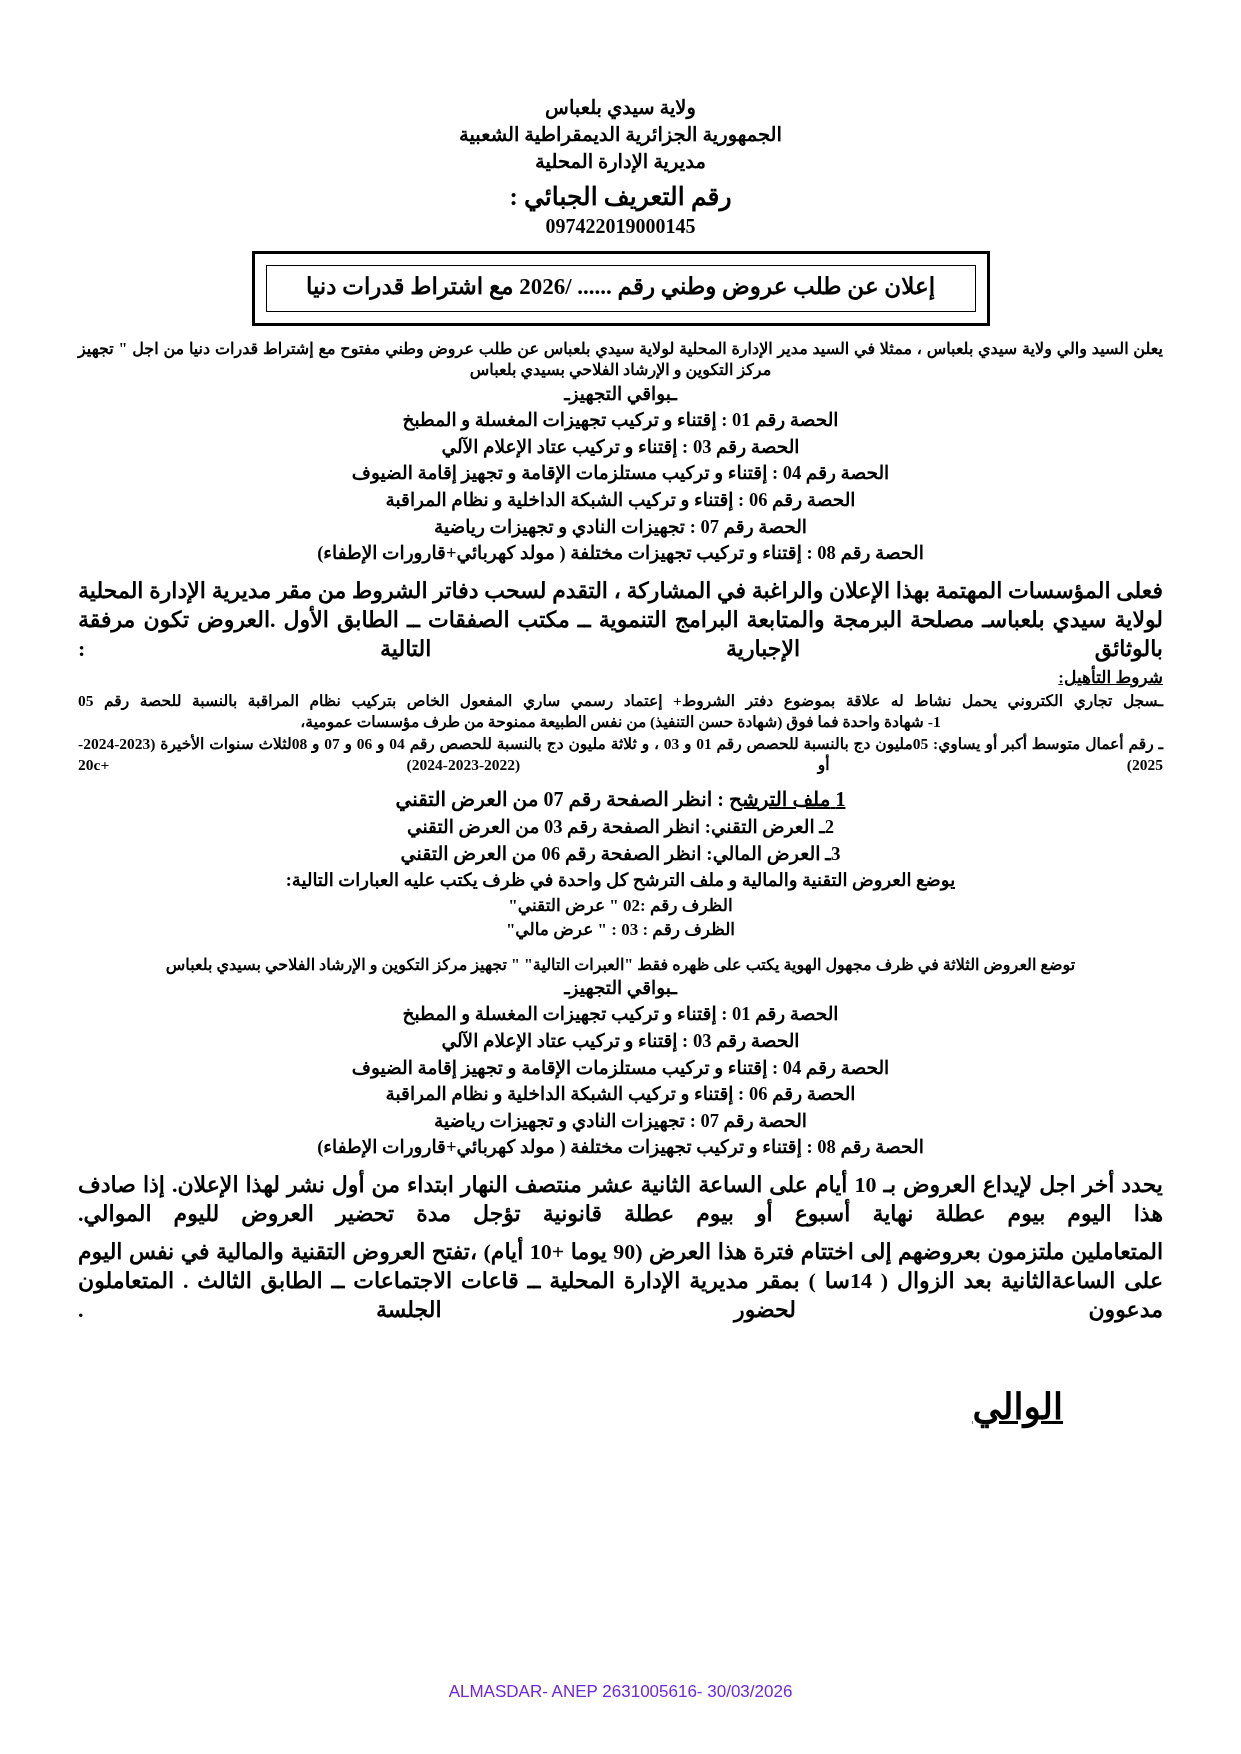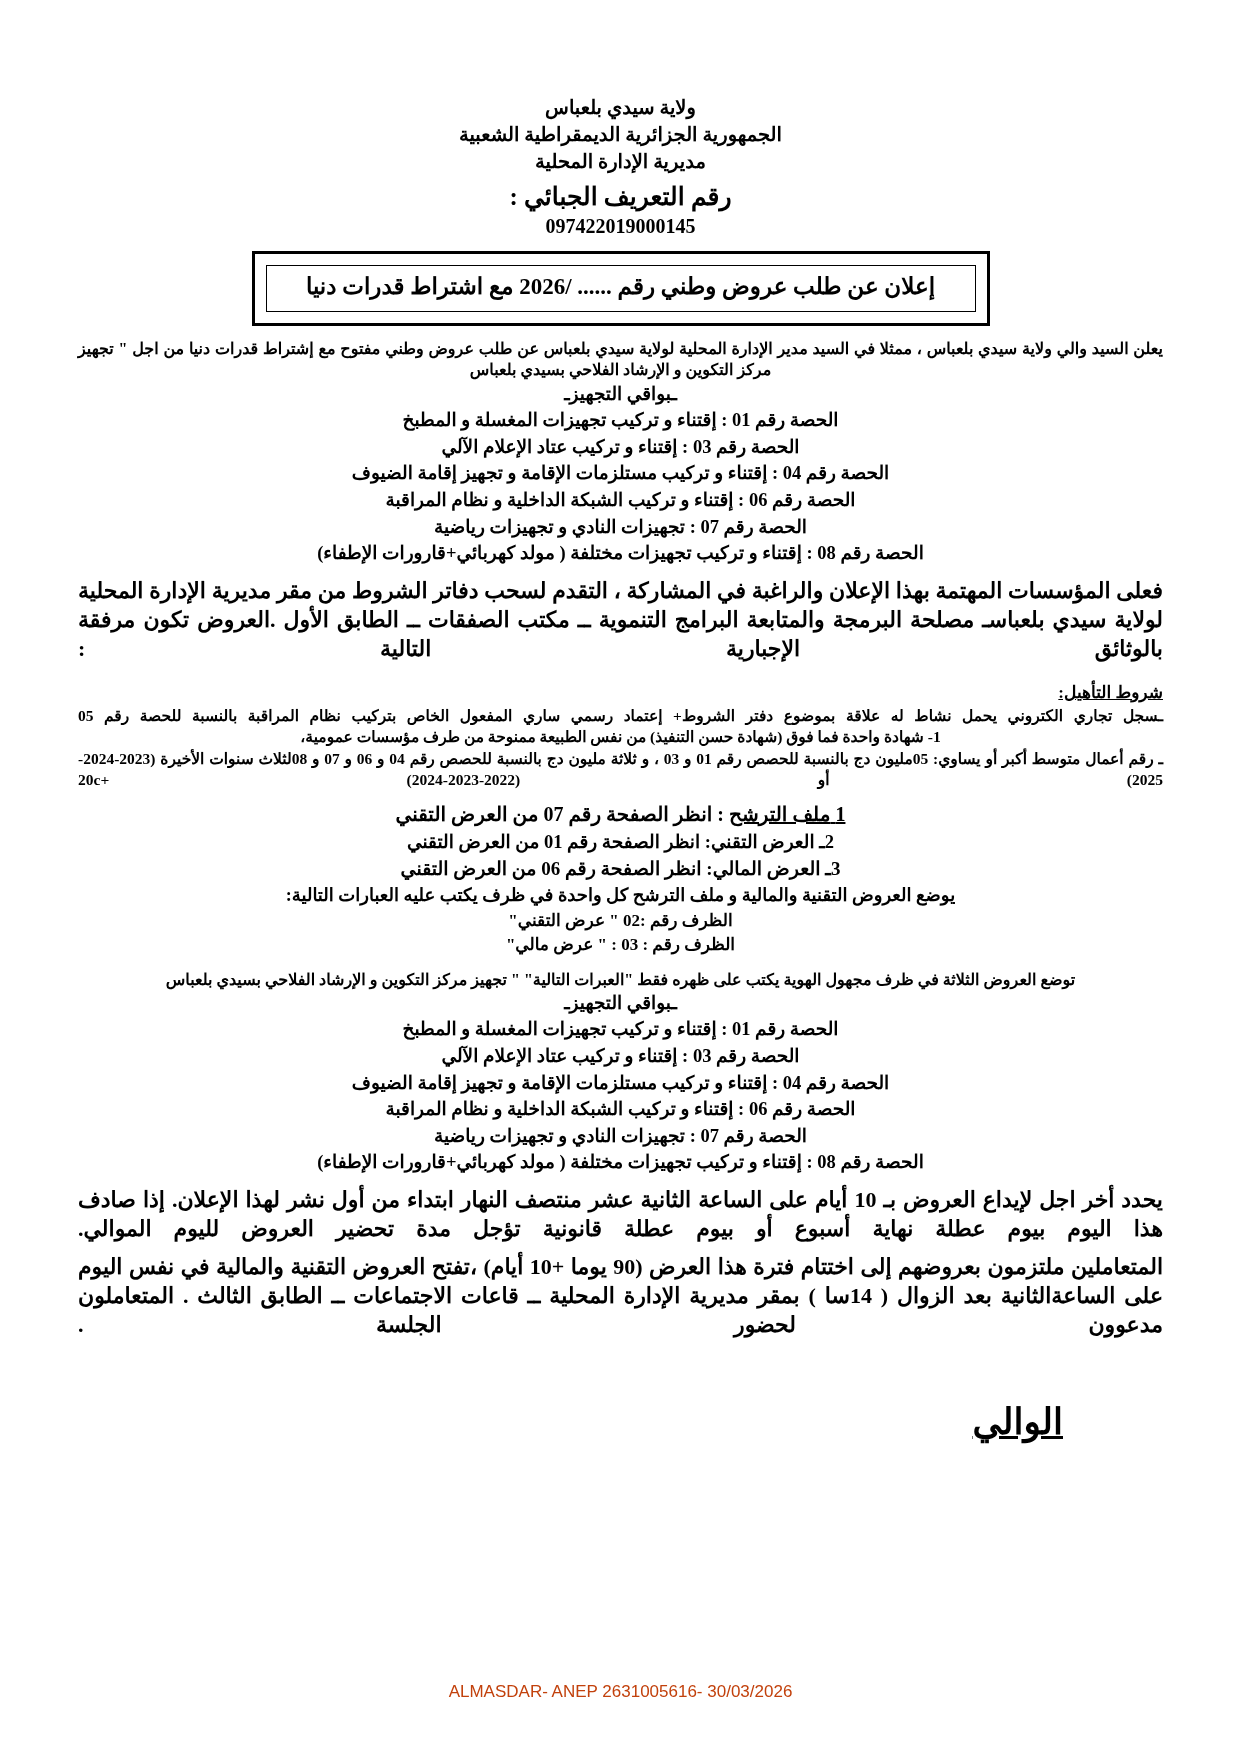--- a/index.html
+++ b/index.html
@@ -109,21 +109,21 @@
     font-weight: bold;
     line-height: 1.36;
     text-align: center;
   }
   .cond-title {
     font-size: 17px;
     font-weight: bold;
     text-decoration: underline;
     text-align: right;
     line-height: 1.5;
-    margin-top: 17px;
+    margin-top: 2px;
   }
   .file-line {
     font-size: 20px;
     font-weight: bold;
     line-height: 1.45;
     text-align: center;
   }
   .file-line .u { text-decoration: underline; }
   .file-line.sm { font-size: 18.5px; }
   .file-line.sm2 { font-size: 19px; }
@@ -151,21 +151,21 @@
   
   .footer {
     position: absolute;
     bottom: 52px;
     left: 0;
     right: 0;
     text-align: center;
     direction: ltr;
     font-family: "Liberation Sans", sans-serif;
     font-size: 17px;
-    color: #c2410c;
+    color: #6d28d9;
   }
 </style>
 </head>
 <body>
 
 <div class="page">
   <div class="sheet">
 
     <div>
       <div class="hdr-line">ولاية سيدي بلعباس</div>
@@ -200,21 +200,21 @@
     <div class="small-line-r">1- شهادة واحدة فما فوق (شهادة حسن التنفيذ)  من نفس الطبيعة ممنوحة من طرف مؤسسات عمومية،</div>
     <div class="small-line">ـ رقم أعمال متوسط أكبر أو يساوي: 05مليون دج بالنسبة للحصص رقم 01 و 03 ، و ثلاثة مليون دج بالنسبة للحصص رقم 04 و 06 و 07 و 08لثلاث سنوات الأخيرة (2023-2024-2025) أو (2022-2023-2024)  +20c</div>
 
     <div class="spacer-md"></div>
 
     <div>
       <div class="file-line">
         <span class="u"><span>1</span> <span>ملف الترشح</span></span><span> : انظر  الصفحة رقم 07 من العرض التقني</span>
       </div>
       <div class="file-line sm">
-        <span>2ـ</span><span> العرض التقني: انظر الصفحة رقم 01 من العرض التقني</span>
+        <span>2ـ</span><span> العرض التقني: انظر الصفحة رقم 03 من العرض التقني</span>
       </div>
       <div class="file-line sm2">
         <span>3ـ</span><span> العرض المالي: انظر الصفحة رقم 06 من العرض التقني</span>
       </div>
     </div>
 
     <div class="env-line big">يوضع العروض التقنية والمالية و ملف الترشح كل واحدة  في ظرف يكتب عليه العبارات التالية:</div>
     <div class="env-line">الظرف رقم :02 " عرض التقني"</div>
     <div class="env-line">الظرف رقم : 03 : " عرض مالي"</div>
 

